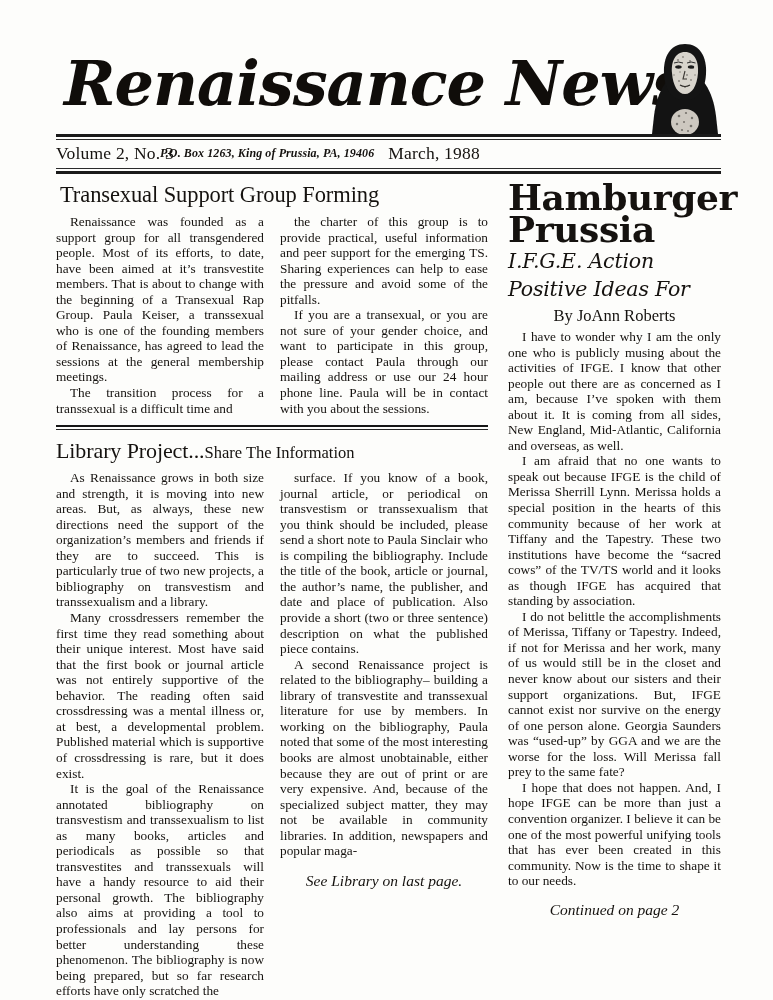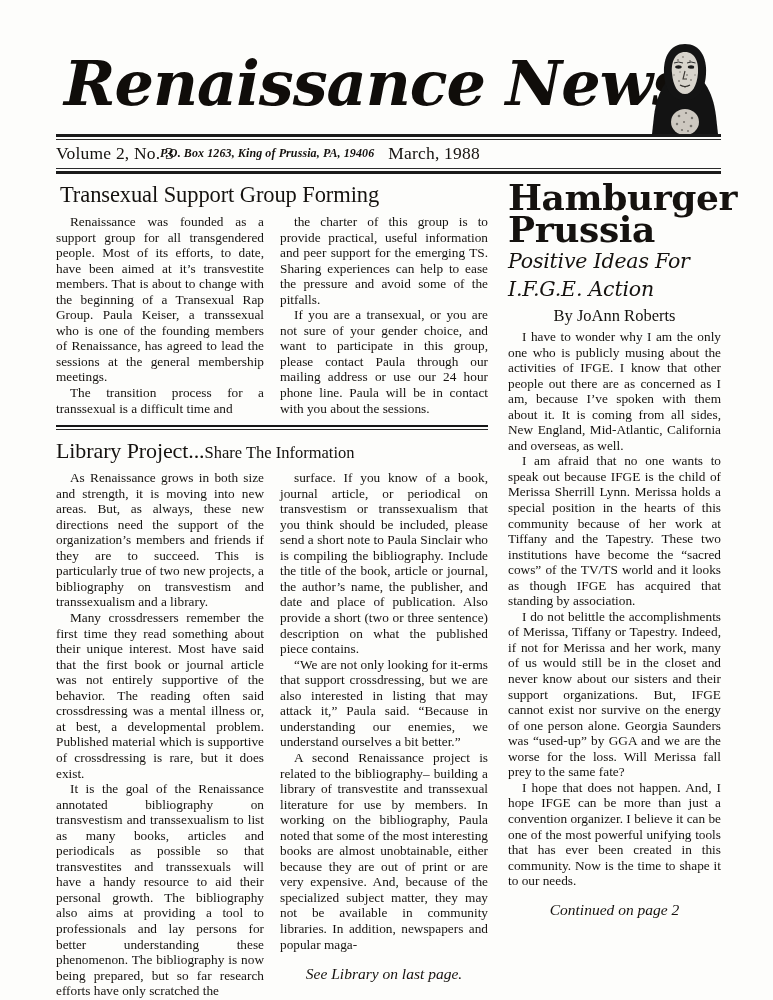--- a/index.html
+++ b/index.html
@@ -284,33 +284,32 @@
       <div>
         <h1 class="headline-library"><span>Library Project...</span><span class="sub">Share The Information</span></h1>
         <div class="twocol">
           <div class="col">
             <p class="art">As Renaissance grows in both size and strength, it is moving into new areas.  But, as always, these new directions need the support of the organization’s members and friends if they are to succeed.  This is particularly true of two new projects, a bibliography on transvestism and transsexualism and a library.</p>
             <p class="art">Many crossdressers remember the first time they read something about their unique interest.  Most have said that the first book or journal article was not entirely supportive of the behavior.  The reading often said crossdressing was a mental illness or, at best, a developmental problem.  Published material which is supportive of crossdressing is rare, but it does exist.</p>
             <p class="art">It is the goal of the Renaissance annotated bibliography on transvestism and transsexualism to list as many books, articles and periodicals as possible so that transvestites and transsexuals will have a handy resource to aid their personal growth.  The bibliography also aims at providing a tool to professionals and lay persons for better understanding these phenomenon.  The bibliography is now being prepared, but so far research efforts have only scratched the</p>
           </div>
           <div class="col">
             <p class="art">surface.  If you know of a book, journal article, or periodical on transvestism or transsexualism that you think should be included, please send a short note to Paula Sinclair who is compiling the bibliography.  Include the title of the book, article or journal, the author’s name, the publisher, and date and place of publication.  Also provide a short (two or three sentence) description on what the published piece contains.</p>
-            <p class="art">“We are not only looking for it-erms that support crossdressing, but we are also interested in listing that may attack it,” Paula said.  “Because in understanding our enemies, we understand ourselves a bit better.”</p>
             <p class="art">A second Renaissance project is related to the bibliography– building a library of transvestite and transsexual literature for use by members.  In working on the bibliography, Paula noted that some of the most interesting books are almost unobtainable, either because they are out of print or are very expensive.  And, because of the specialized subject matter, they may not be available in community libraries.   In addition, newspapers and popular maga-</p>
             <p class="jump-left">See Library on last page.</p>
           </div>
         </div>
       </div>
     </div>
 
     <div class="right-zone">
       <div class="hh-title">Hamburger</div>
       <div class="hh-title">Prussia</div>
+      <div class="hh-sub">I.F.G.E. Action</div>
       <div class="hh-sub">Positive Ideas For</div>
-      <div class="hh-sub">I.F.G.E. Action</div>
       <div class="hh-byline">By JoAnn Roberts</div>
       <p class="hh">I have to wonder why I am the only one who is publicly musing about the activities of IFGE.  I know that other people out there are as concerned as I am, because I’ve spoken with them about it. It is coming from all sides, New England, Mid-Atlantic, California and overseas, as well.</p>
       <p class="hh">I am afraid that no one wants to speak out because IFGE is the child of Merissa Sherrill Lynn. Merissa holds a special position in the hearts of this community because of her work at Tiffany and the Tapestry.  These two institutions have become the “sacred cows” of the TV/TS world and it looks as though IFGE has acquired that standing by association.</p>
       <p class="hh">I do not belittle the accomplishments of Merissa, Tiffany or Tapestry.  Indeed, if not for Merissa and her work, many of us would still be in the closet and never know about our sisters and their support organizations. But, IFGE cannot exist nor survive on the energy of one person alone. Georgia Saunders was “used-up” by GGA and we are the worse for the loss. Will Merissa fall prey to the same fate?</p>
       <p class="hh">I hope that does not happen. And, I hope IFGE can be more than just a convention organizer. I believe it can be one of the most powerful unifying tools that has ever been created in this community. Now is the time to shape it to our needs.</p>
       <p class="jump">Continued on page 2</p>
     </div>
 
   </div>
 </div>

